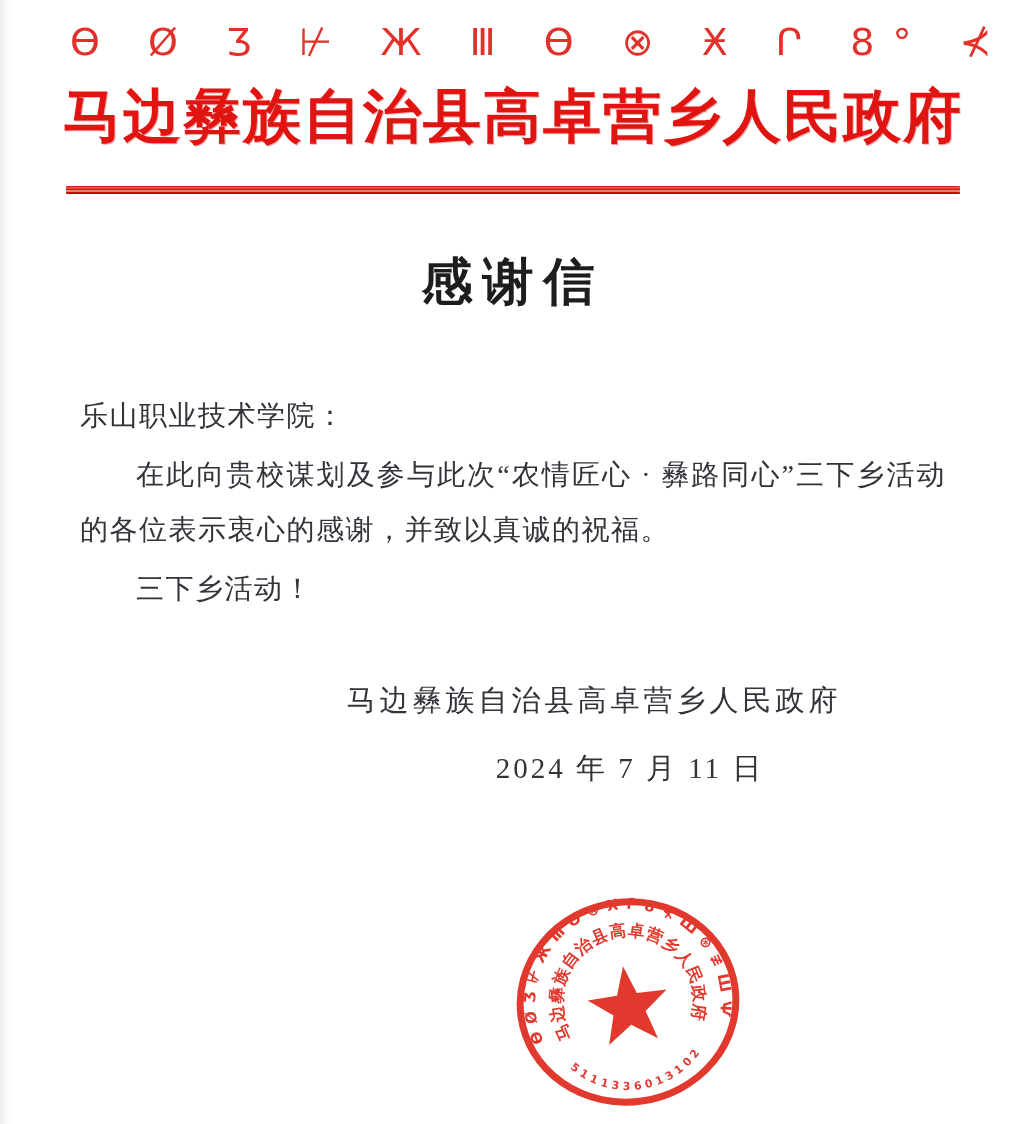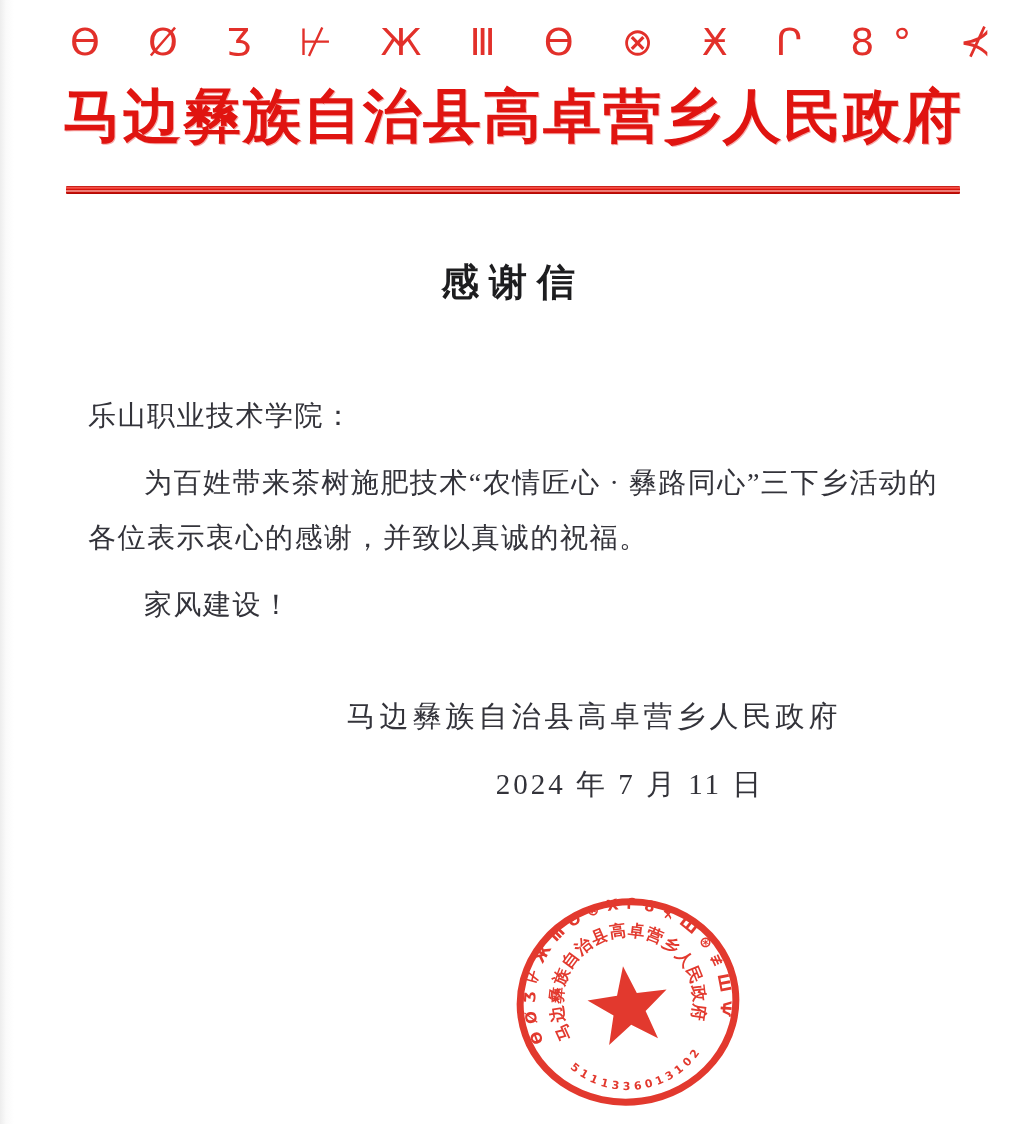--- a/index.html
+++ b/index.html
@@ -38,36 +38,36 @@
   .red-rule{
     margin:34px 66px 0 66px;
     height:8px;
     background:linear-gradient(180deg,#b50b06 0%,#ff5c52 22%,#d41008 45%,#ffb9b4 62%,#c90e07 80%,#a80a05 100%);
     border-radius:1px;
   }
   
   .letter-title{
     margin-top:62px;
     text-align:center;
-    font-size:38px;
+    font-size:51px;
     line-height:52px;
     font-weight:bold;
     color:#1d1d1f;
     letter-spacing:10px;
   }
   
   .letter-body{
     margin:80px 76px 0 76px;
     font-size:28px;
     line-height:55px;
     color:#33333a;
     text-align:justify;
     letter-spacing:1.5px;
   }
-  .letter-body p{margin:12px;text-indent:2em;}
+  .letter-body p{margin:4px;text-indent:2em;}
   .letter-body .salutation{text-indent:0;}
   
   .closing{position:relative;margin-top:62px;font-size:29px;color:#33333a;}
   .signature-line{
     margin-left:162px;width:calc(100% - 162px);
     text-align:center;letter-spacing:4px;line-height:44px;
   }
   .date-line{
     margin-top:24px;margin-left:234px;width:calc(100% - 234px);
     text-align:center;letter-spacing:3px;line-height:44px;
@@ -90,22 +90,22 @@
 <div class="page">
 
   <div class="yi-line">Ɵ Ø Ʒ ⊬ Ж Ⅲ Ѳ ⊗ Ӿ Ր 8° ⊀ Ш ⊛ ≢ Ш Ѱ</div>
   <div class="gov-name">马边彝族自治县高卓营乡人民政府</div>
   <div class="red-rule"></div>
 
   <div class="letter-title">感谢信</div>
 
   <div class="letter-body">
     <p class="salutation">乐山职业技术学院：</p>
-    <p>为百姓带来茶树施肥技术“农情匠心 · 彝路同心”三下乡活动的各位表示衷心的感谢，并致以真诚的祝福。</p>
-    <p>家风建设！</p>
+    <p>在此向贵校谋划及参与此次“农情匠心 · 彝路同心”三下乡活动的各位表示衷心的感谢，并致以真诚的祝福。</p>
+    <p>三下乡活动！</p>
   </div>
 
   <div class="closing">
     <div class="signature-line">马边彝族自治县高卓营乡人民政府</div>
     <div class="date-line">2024 年 7 月 11 日</div>
   </div>
 
   <svg class="seal" viewBox="0 0 232 212" aria-hidden="true">
     <ellipse cx="116" cy="106" rx="108" ry="100" fill="none" stroke="#e02a1e" stroke-width="7"></ellipse>
     <defs>

